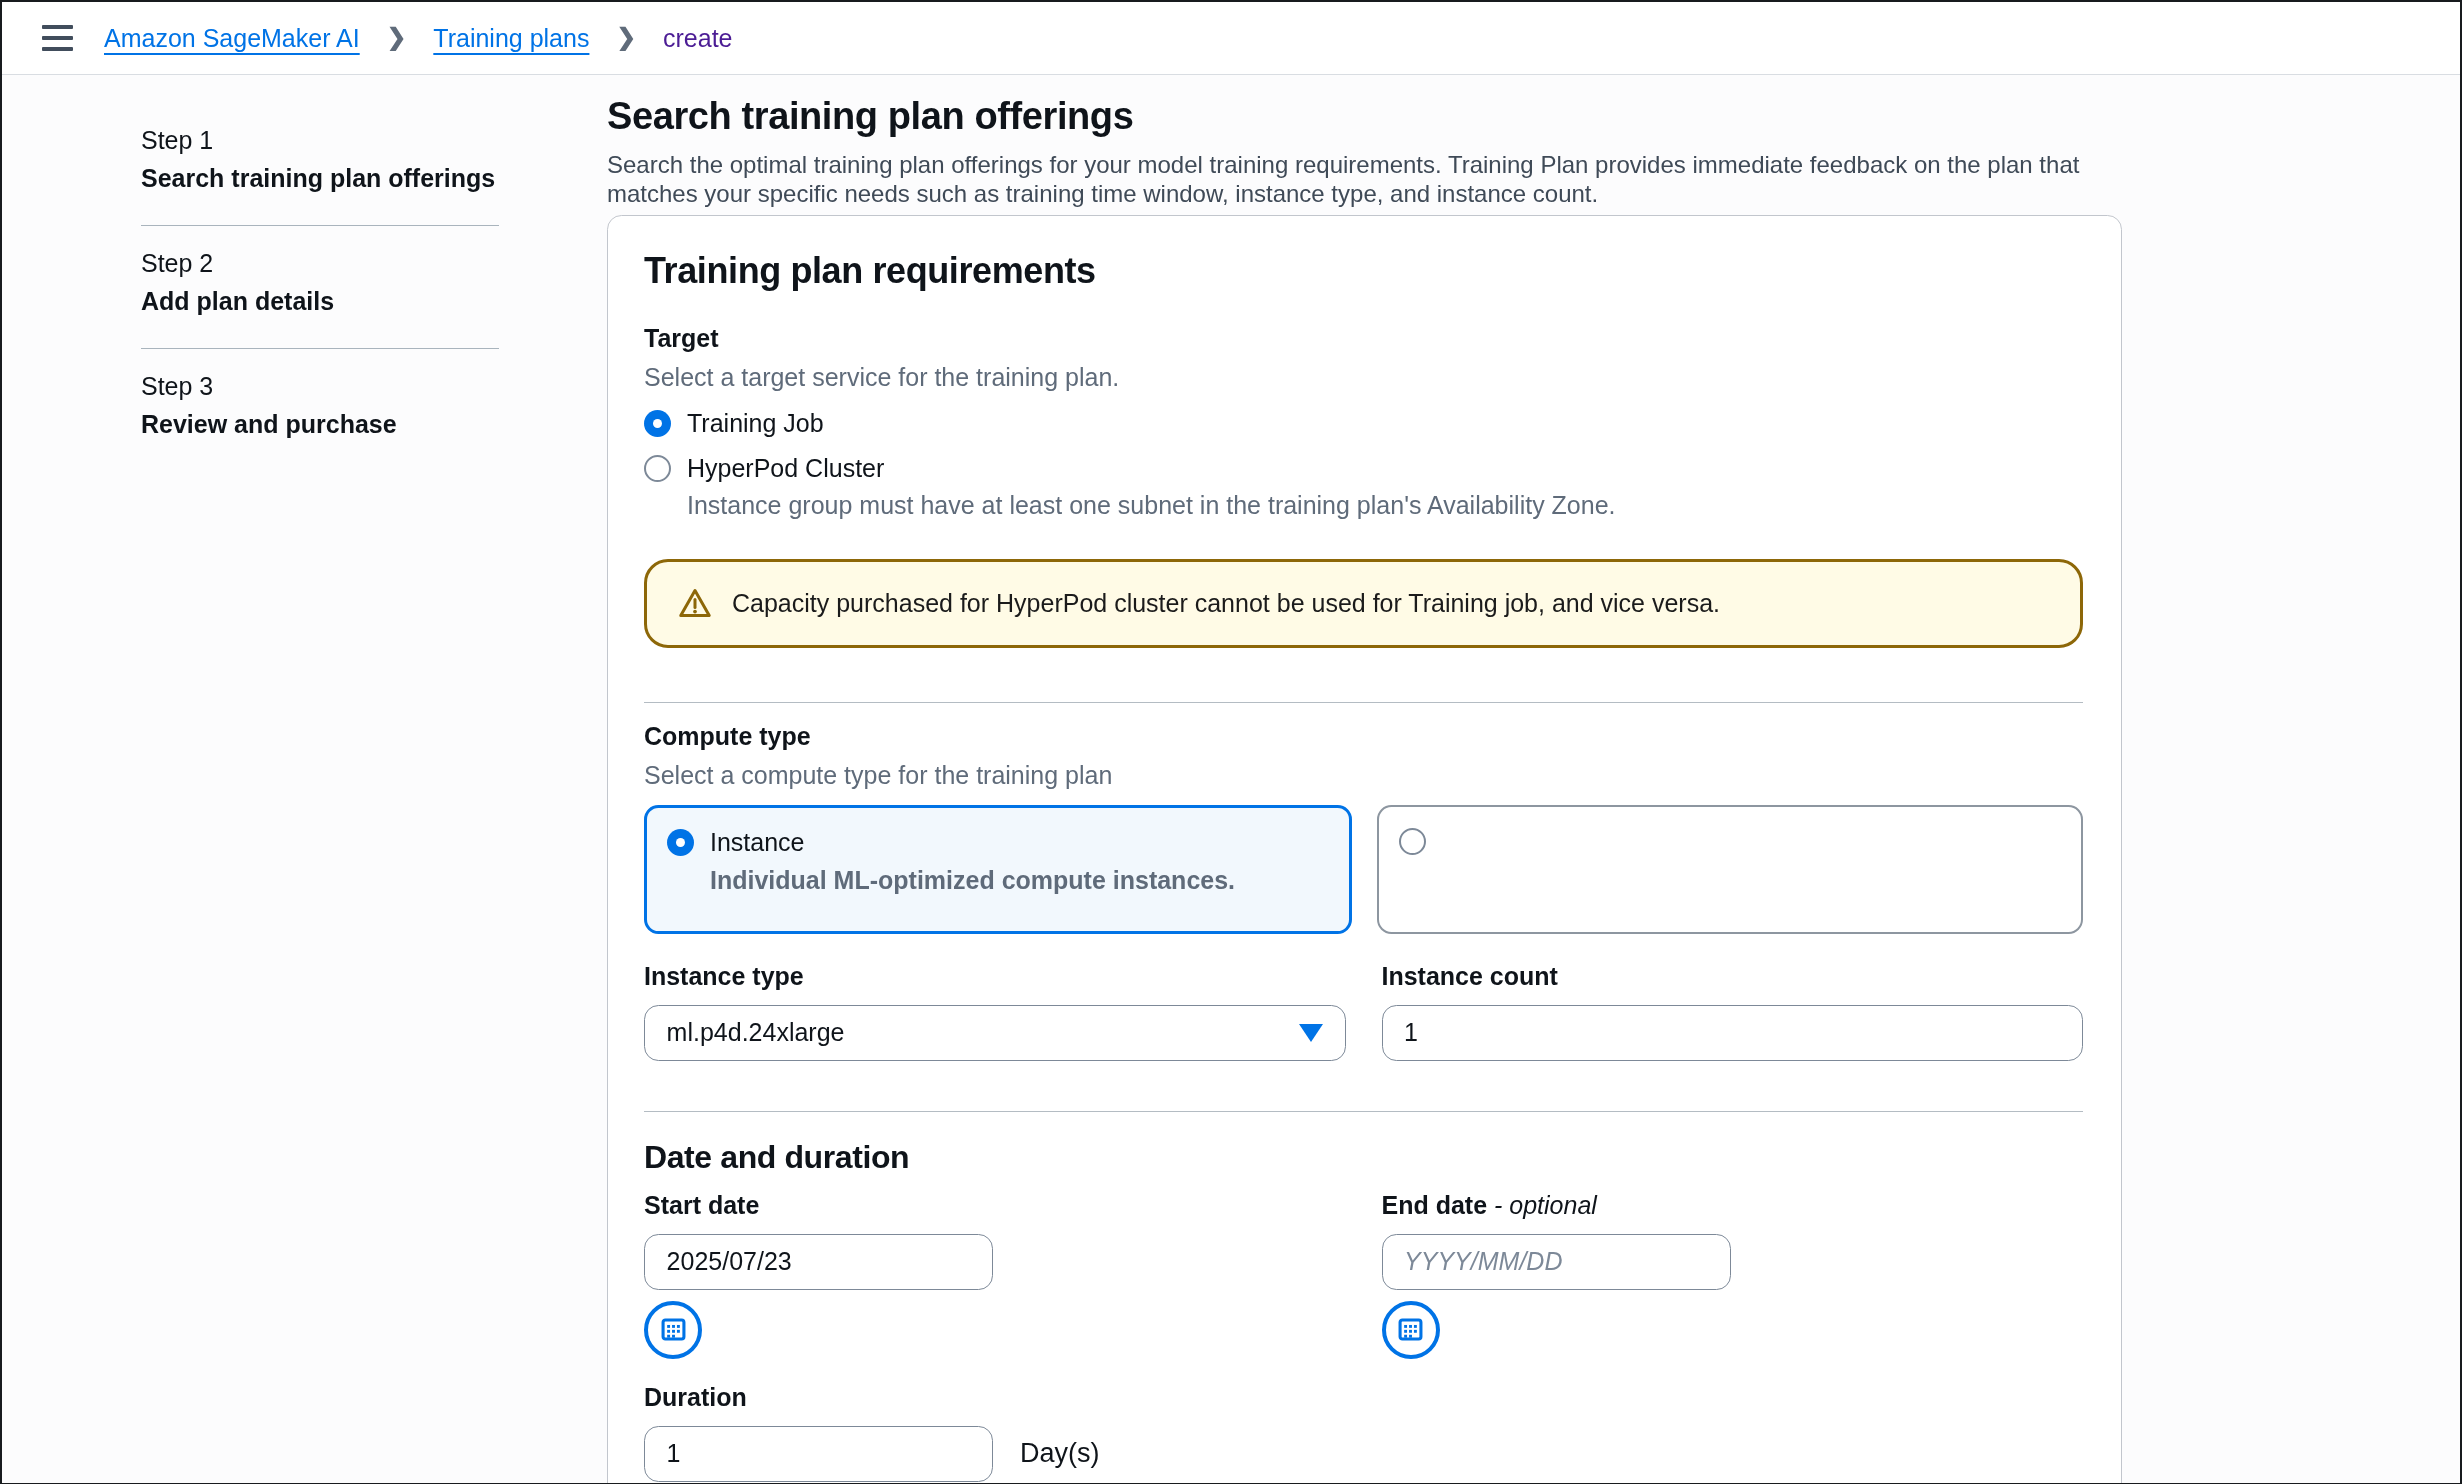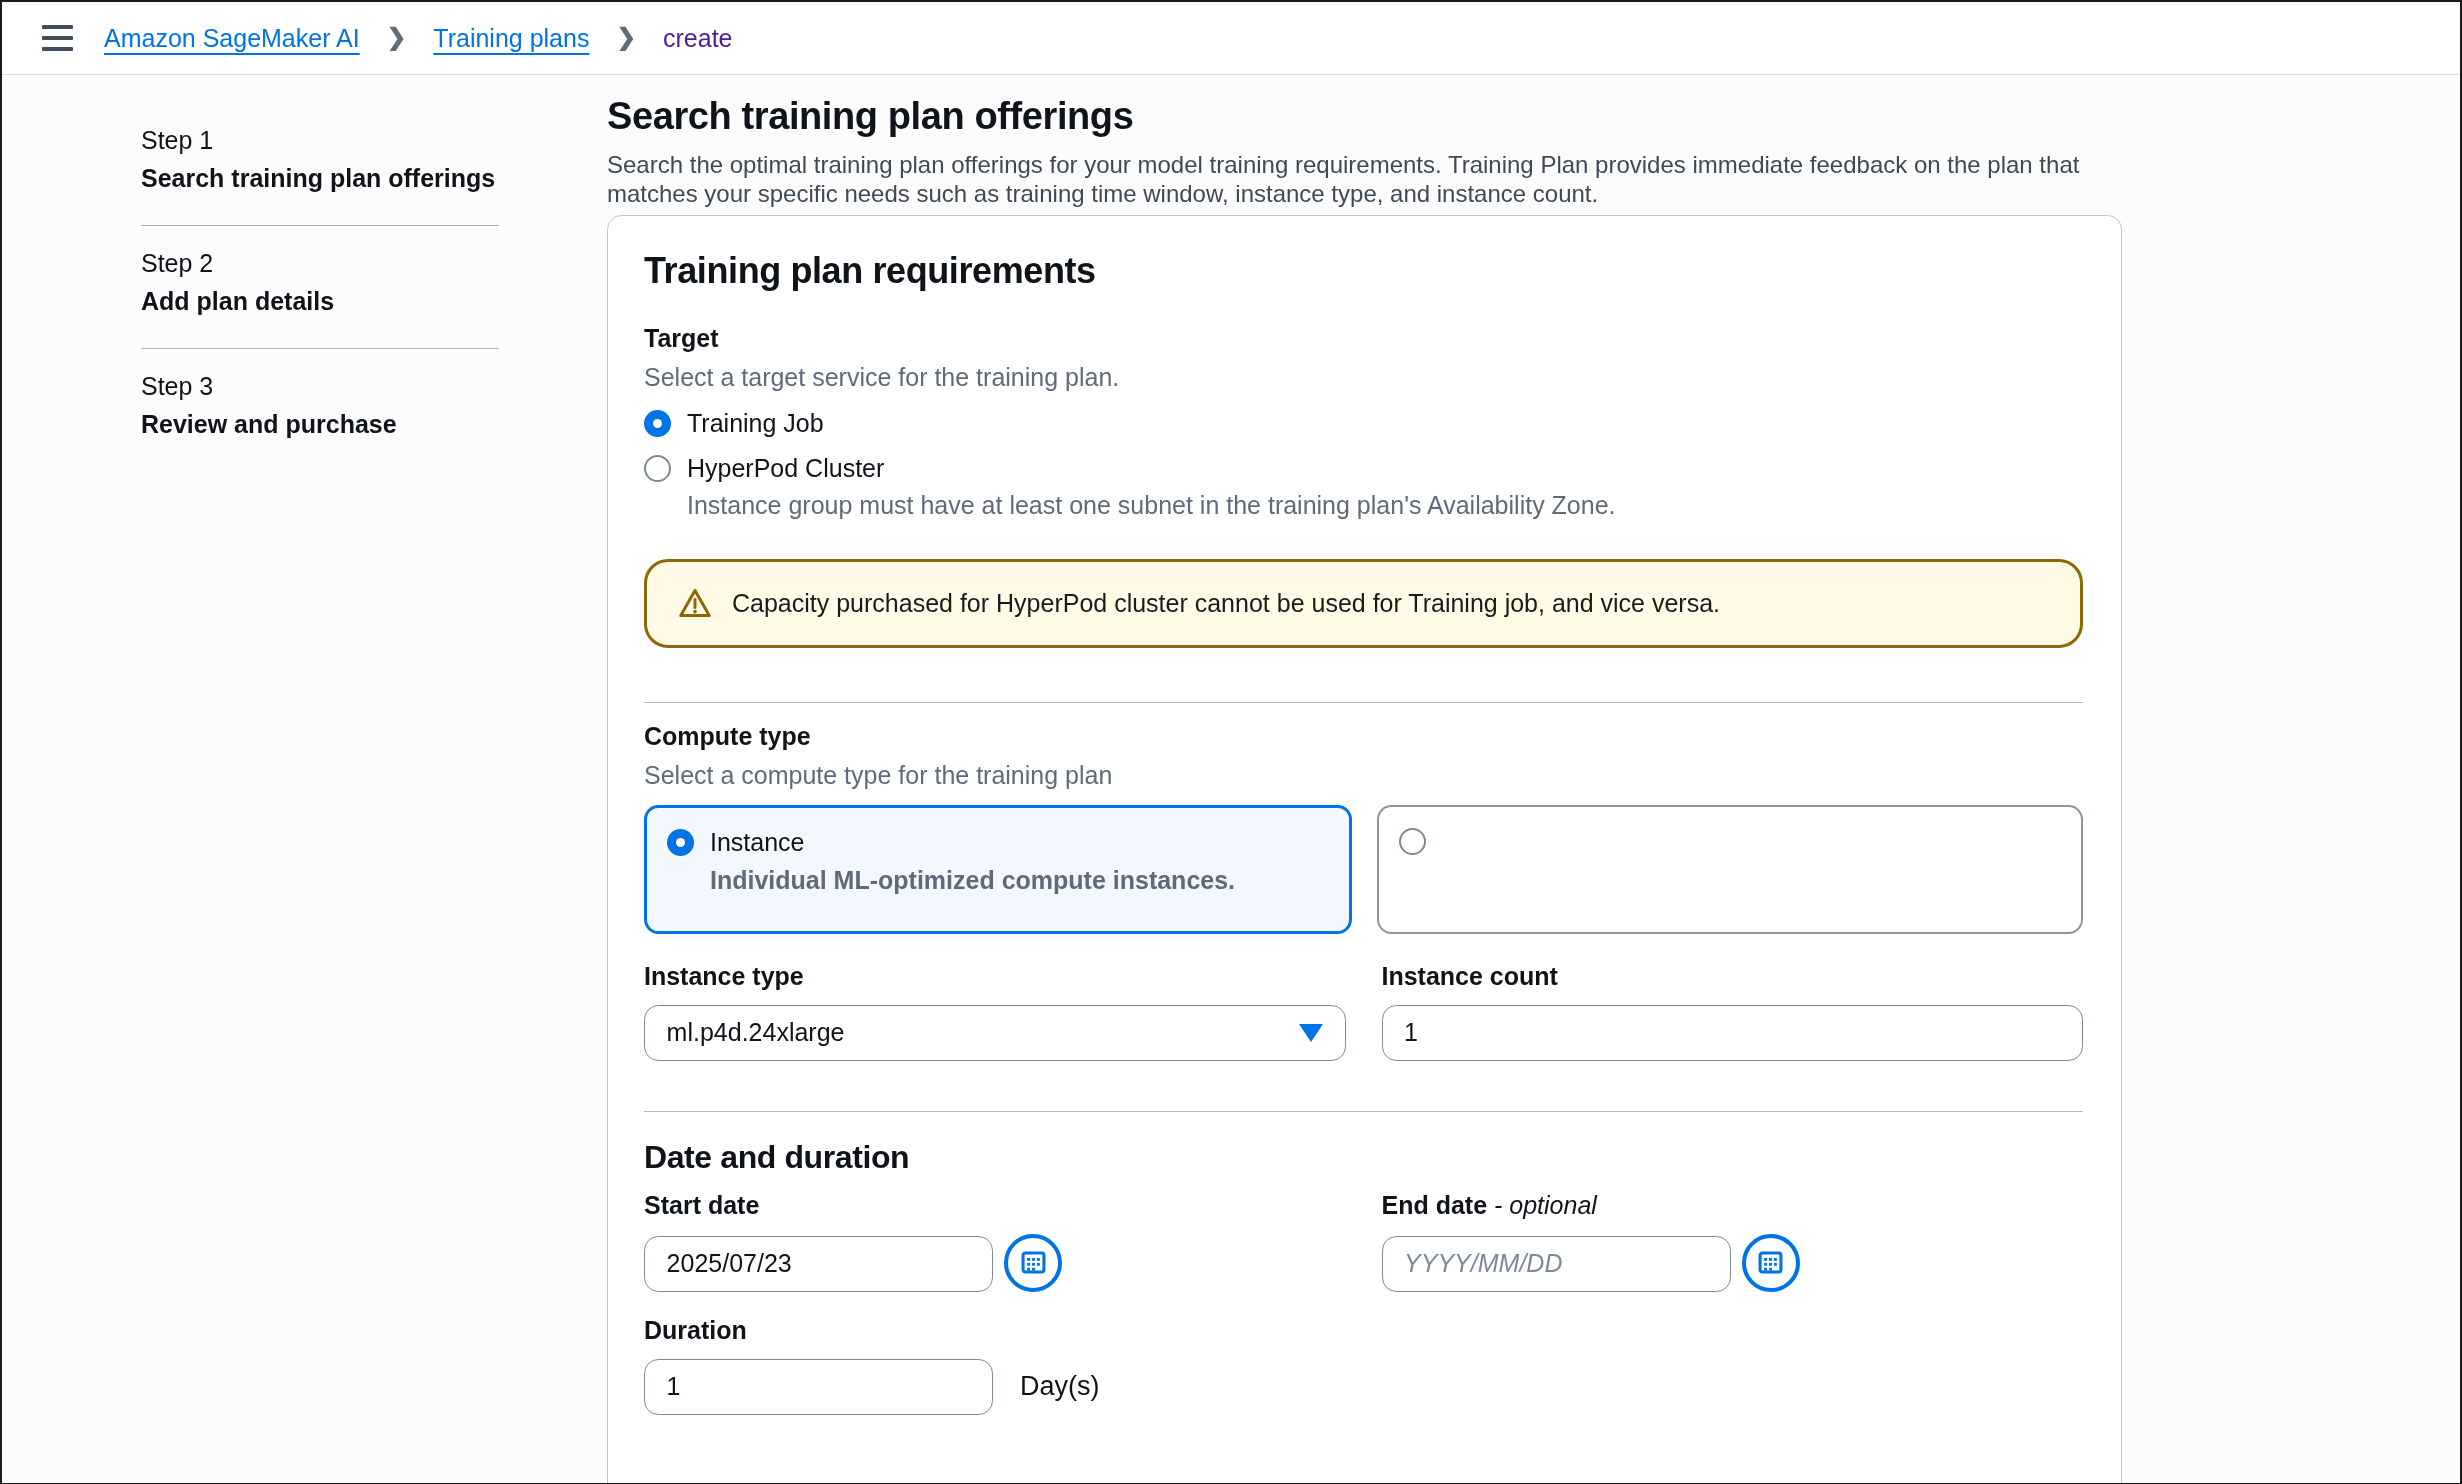--- a/index.html
+++ b/index.html
@@ -90,21 +90,21 @@
   .select{
     display:flex; align-items:center; justify-content:space-between; cursor:pointer;
   }
   .caret{ width:0; height:0; border-left:12.6px solid transparent; border-right:12.6px solid transparent; border-top:18px solid #0073e6; }
   input.control::placeholder{ color:#7d8998; font-style:italic; }
 
   .section-title{ margin-top:27px; font-size:32px; font-weight:700; letter-spacing:-0.4px; }
 
   .date-row{ display:flex; gap:36px; margin-top:14.4px; }
   .date-col{ width:702px; display:flex; flex-direction:column; }
-  .date-line{ display:flex; align-items:flex-end; gap:11px; margin-top:12.6px; }
+  .date-line{ display:flex; align-items:flex-start; gap:11px; margin-top:12.6px;flex-direction:column; }
   .date-input{ width:349px; }
   .cal-btn{
     width:58px; height:58px; border-radius:50%; border:4.5px solid #0073e6; background:#fff;
     display:flex; align-items:center; justify-content:center; cursor:pointer; flex:0 0 58px; padding:0;
   }
   .duration-wrap{ margin-top:23.4px; }
   .duration-line{ display:flex; align-items:center; gap:27px; margin-top:12.6px; }
   .unit-text{ font-size:27px; color:#0f141a; }
 </style>
 </head>

